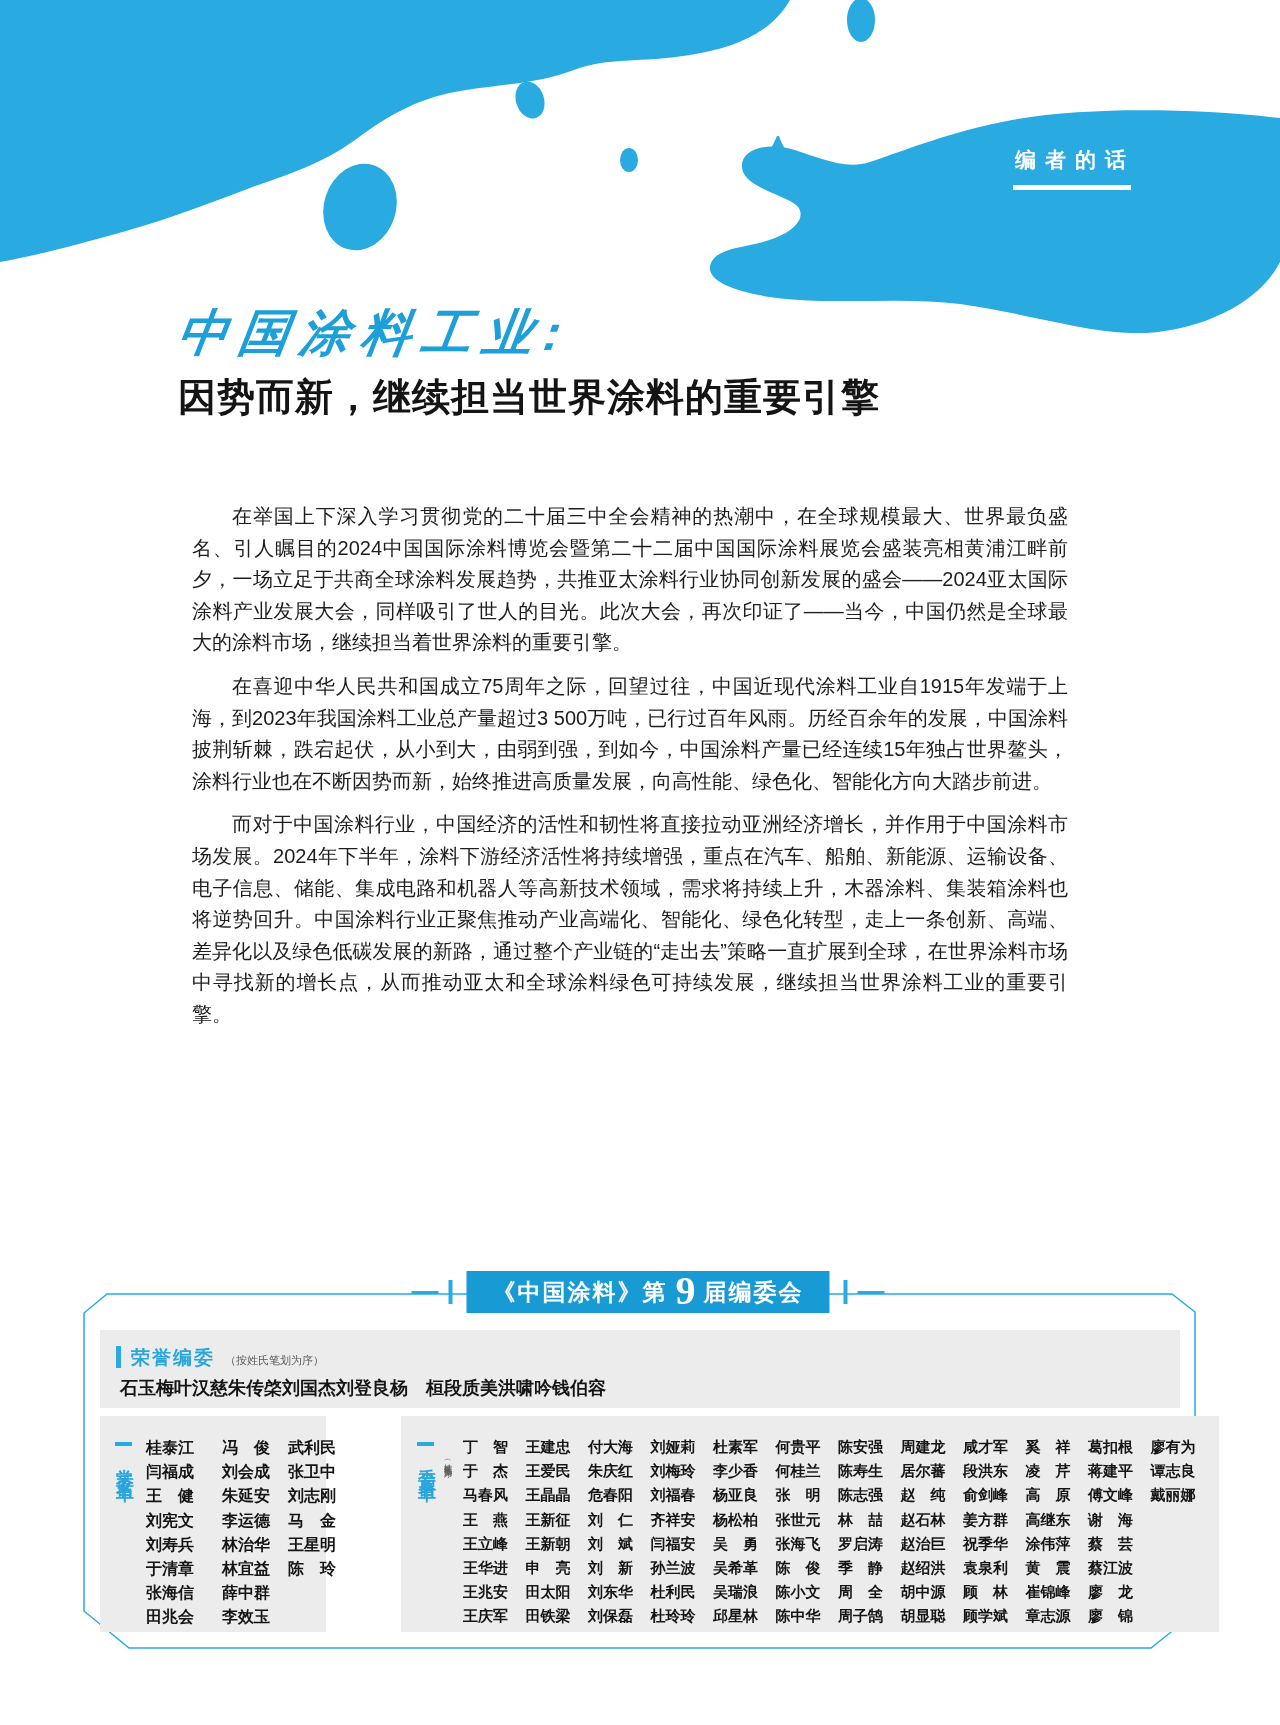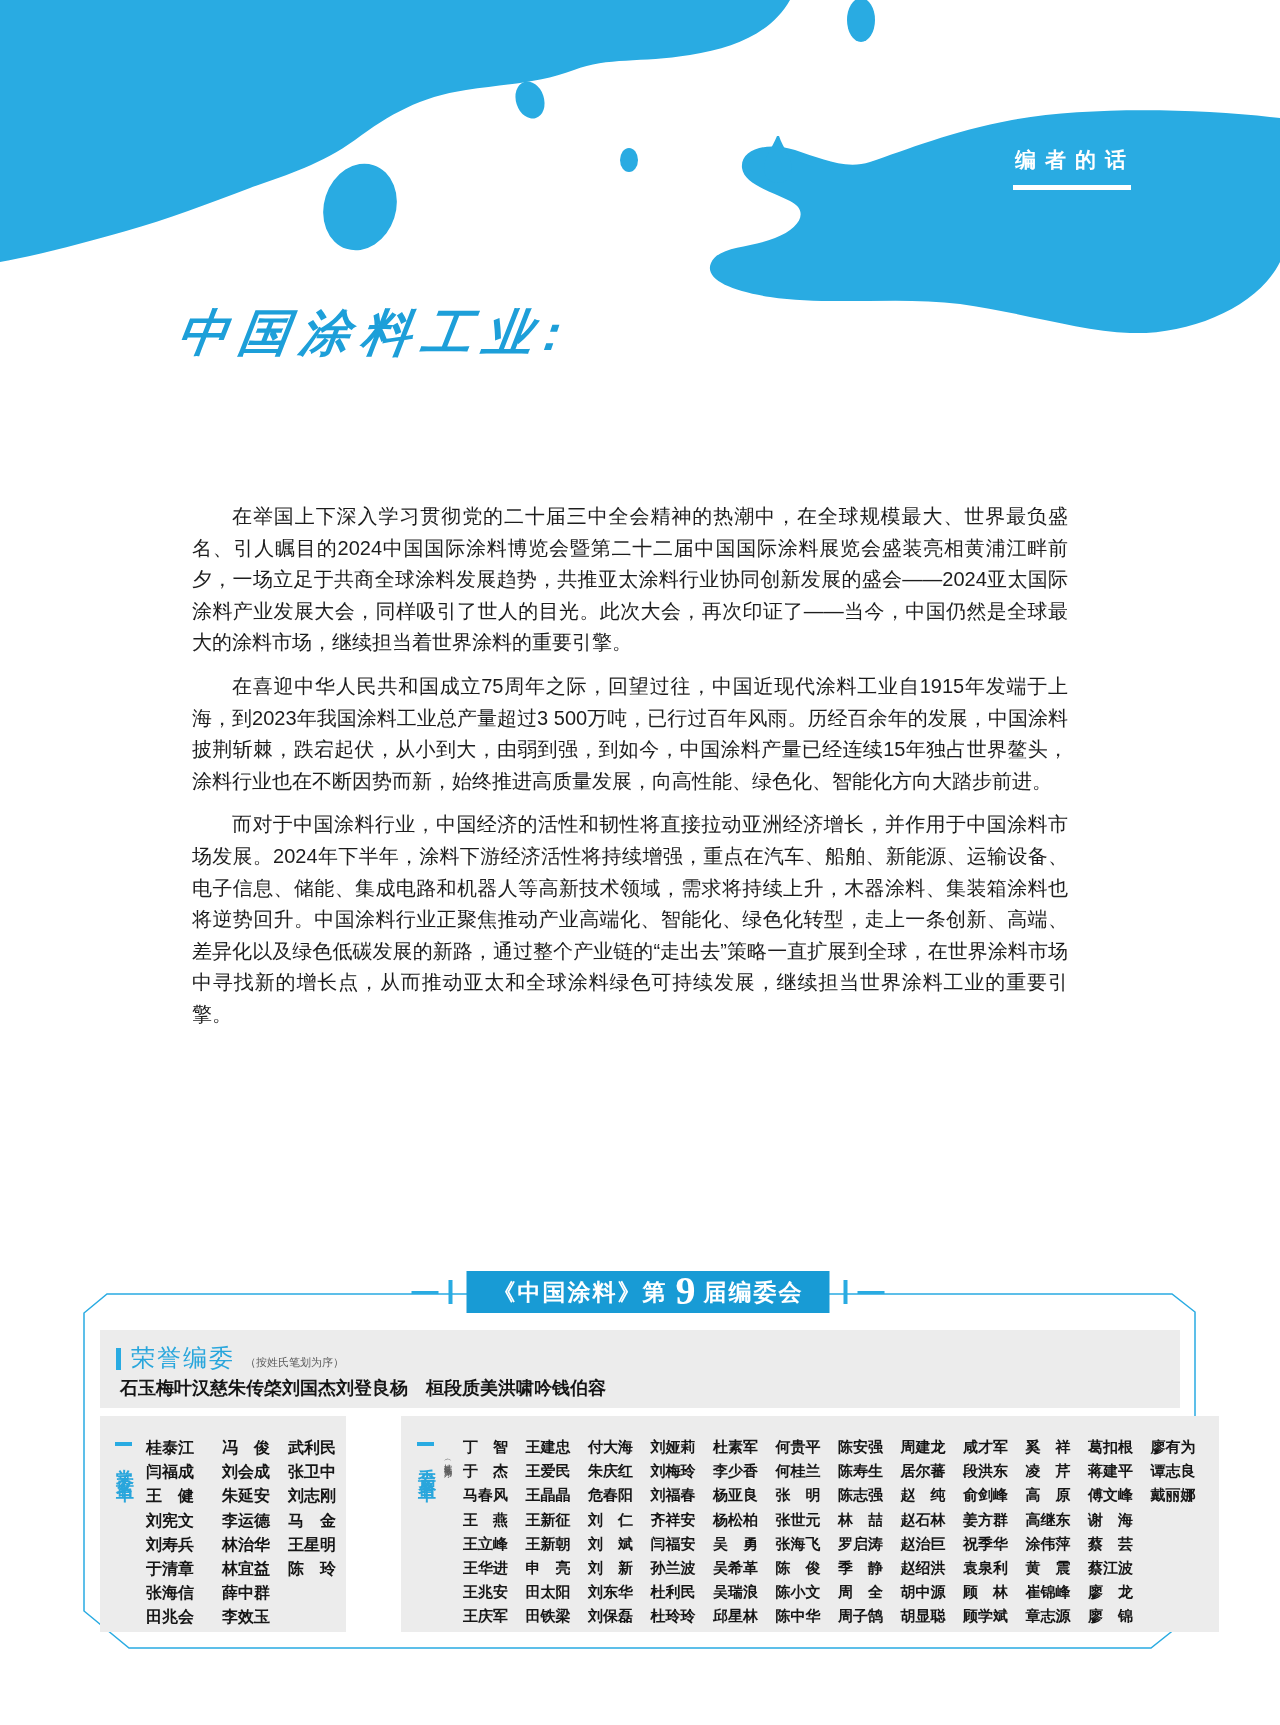--- a/index.html
+++ b/index.html
@@ -32,26 +32,26 @@
   .deco-line{width:27px;height:3px;background:#29abe2;}
   .deco-tick{width:4px;height:24px;background:#29abe2;margin:0 10px;}
   .banner-box{display:flex;align-items:center;gap:8px;background:#189bd5;color:#fff;
     height:42px;padding:0 26px;margin:0 4px;justify-content:center;}
   .banner-text{font-size:23px;font-weight:bold;letter-spacing:2px;}
   .banner-num{font-size:40px;font-weight:bold;font-family:"Liberation Serif","DejaVu Serif",serif;
     line-height:40px;position:relative;top:-1px;}
 
   .panel{position:absolute;background:#ececec;}
   .panel-honorary{left:100px;top:1330px;width:1080px;height:78px;}
-  .panel-standing{left:100px;top:1416px;width:246px;height:216px;}
+  .panel-standing{left:100px;top:1416px;width:226px;height:216px;}
   .panel-members{left:363px;top:1416px;width:818px;height:216px;margin-left:38px;}
 
   .hon-header{position:absolute;left:16px;top:12px;display:flex;align-items:baseline;gap:10px;}
   .hon-bar{width:5px;height:22px;background:#29abe2;position:relative;top:4px;}
-  .hon-label{color:#29a6dc;font-size:24px;font-weight:normal;letter-spacing:2px;}
+  .hon-label{color:#29a6dc;font-size:19px;font-weight:bold;letter-spacing:2px;}
   .hon-note{color:#5a5a5a;font-size:11px;}
   .hon-names{position:absolute;left:20px;top:46px;display:flex;align-items:flex-end;}
   .hon-names .name-cell{font-family:"Liberation Serif","DejaVu Serif",serif;
     font-size:18px;font-weight:bold;color:#151515;white-space:nowrap;}
 
   .vlabel{position:absolute;writing-mode:vertical-rl;text-orientation:upright;
     color:#29a6dc;font-size:18px;font-weight:bold;letter-spacing:5px;}
   .vlabel-dash{position:absolute;width:17px;height:4px;background:#29abe2;}
   .vnote{position:absolute;writing-mode:vertical-rl;text-orientation:upright;
     color:#5a5a5a;font-size:8px;letter-spacing:1px;}
@@ -101,20 +101,21 @@
     <ellipse fill="#29abe2" cx="629" cy="160" rx="9" ry="12"></ellipse>
     <path fill="#29abe2" d="M777,136 C772,148 764,158 764,168 C764,177 770,183 778,183 C786,183 792,177 792,168 C792,158 783,148 779,136 Z"></path>
     <ellipse fill="#29abe2" cx="360" cy="207" rx="36" ry="44" transform="rotate(18 360 207)"></ellipse>
     <ellipse fill="#29abe2" cx="861" cy="20" rx="14" ry="22"></ellipse>
   </svg>
 
   <div class="editor-tag">编者的话</div>
   <div class="editor-tag-bar"></div>
 
   <div class="main-title">中国涂料工业:</div>
+  <div class="sub-title">因势而新，继续担当世界涂料的重要引擎</div>
 
   <div class="body-text">
       <p class="para">在举国上下深入学习贯彻党的二十届三中全会精神的热潮中，在全球规模最大、世界最负盛名、引人瞩目的2024中国国际涂料博览会暨第二十二届中国国际涂料展览会盛装亮相黄浦江畔前夕，一场立足于共商全球涂料发展趋势，共推亚太涂料行业协同创新发展的盛会——2024亚太国际涂料产业发展大会，同样吸引了世人的目光。此次大会，再次印证了——当今，中国仍然是全球最大的涂料市场，继续担当着世界涂料的重要引擎。</p>
       <p class="para">在喜迎中华人民共和国成立75周年之际，回望过往，中国近现代涂料工业自1915年发端于上海，到2023年我国涂料工业总产量超过3 500万吨，已行过百年风雨。历经百余年的发展，中国涂料披荆斩棘，跌宕起伏，从小到大，由弱到强，到如今，中国涂料产量已经连续15年独占世界鳌头，涂料行业也在不断因势而新，始终推进高质量发展，向高性能、绿色化、智能化方向大踏步前进。</p>
       <p class="para">而对于中国涂料行业，中国经济的活性和韧性将直接拉动亚洲经济增长，并作用于中国涂料市场发展。2024年下半年，涂料下游经济活性将持续增强，重点在汽车、船舶、新能源、运输设备、电子信息、储能、集成电路和机器人等高新技术领域，需求将持续上升，木器涂料、集装箱涂料也将逆势回升。中国涂料行业正聚焦推动产业高端化、智能化、绿色化转型，走上一条创新、高端、差异化以及绿色低碳发展的新路，通过整个产业链的“走出去”策略一直扩展到全球，在世界涂料市场中寻找新的增长点，从而推动亚太和全球涂料绿色可持续发展，继续担当世界涂料工业的重要引擎。</p>
     </div>
 
   <svg class="frame-svg" width="1113" height="356" viewBox="0 0 1113 356">
     <polygon points="24,1 1089,1 1112,19 1112,320 1068,355 46,355 1,318 1,20" fill="none" stroke="#29abe2" stroke-width="1.5"></polygon>
   </svg>

